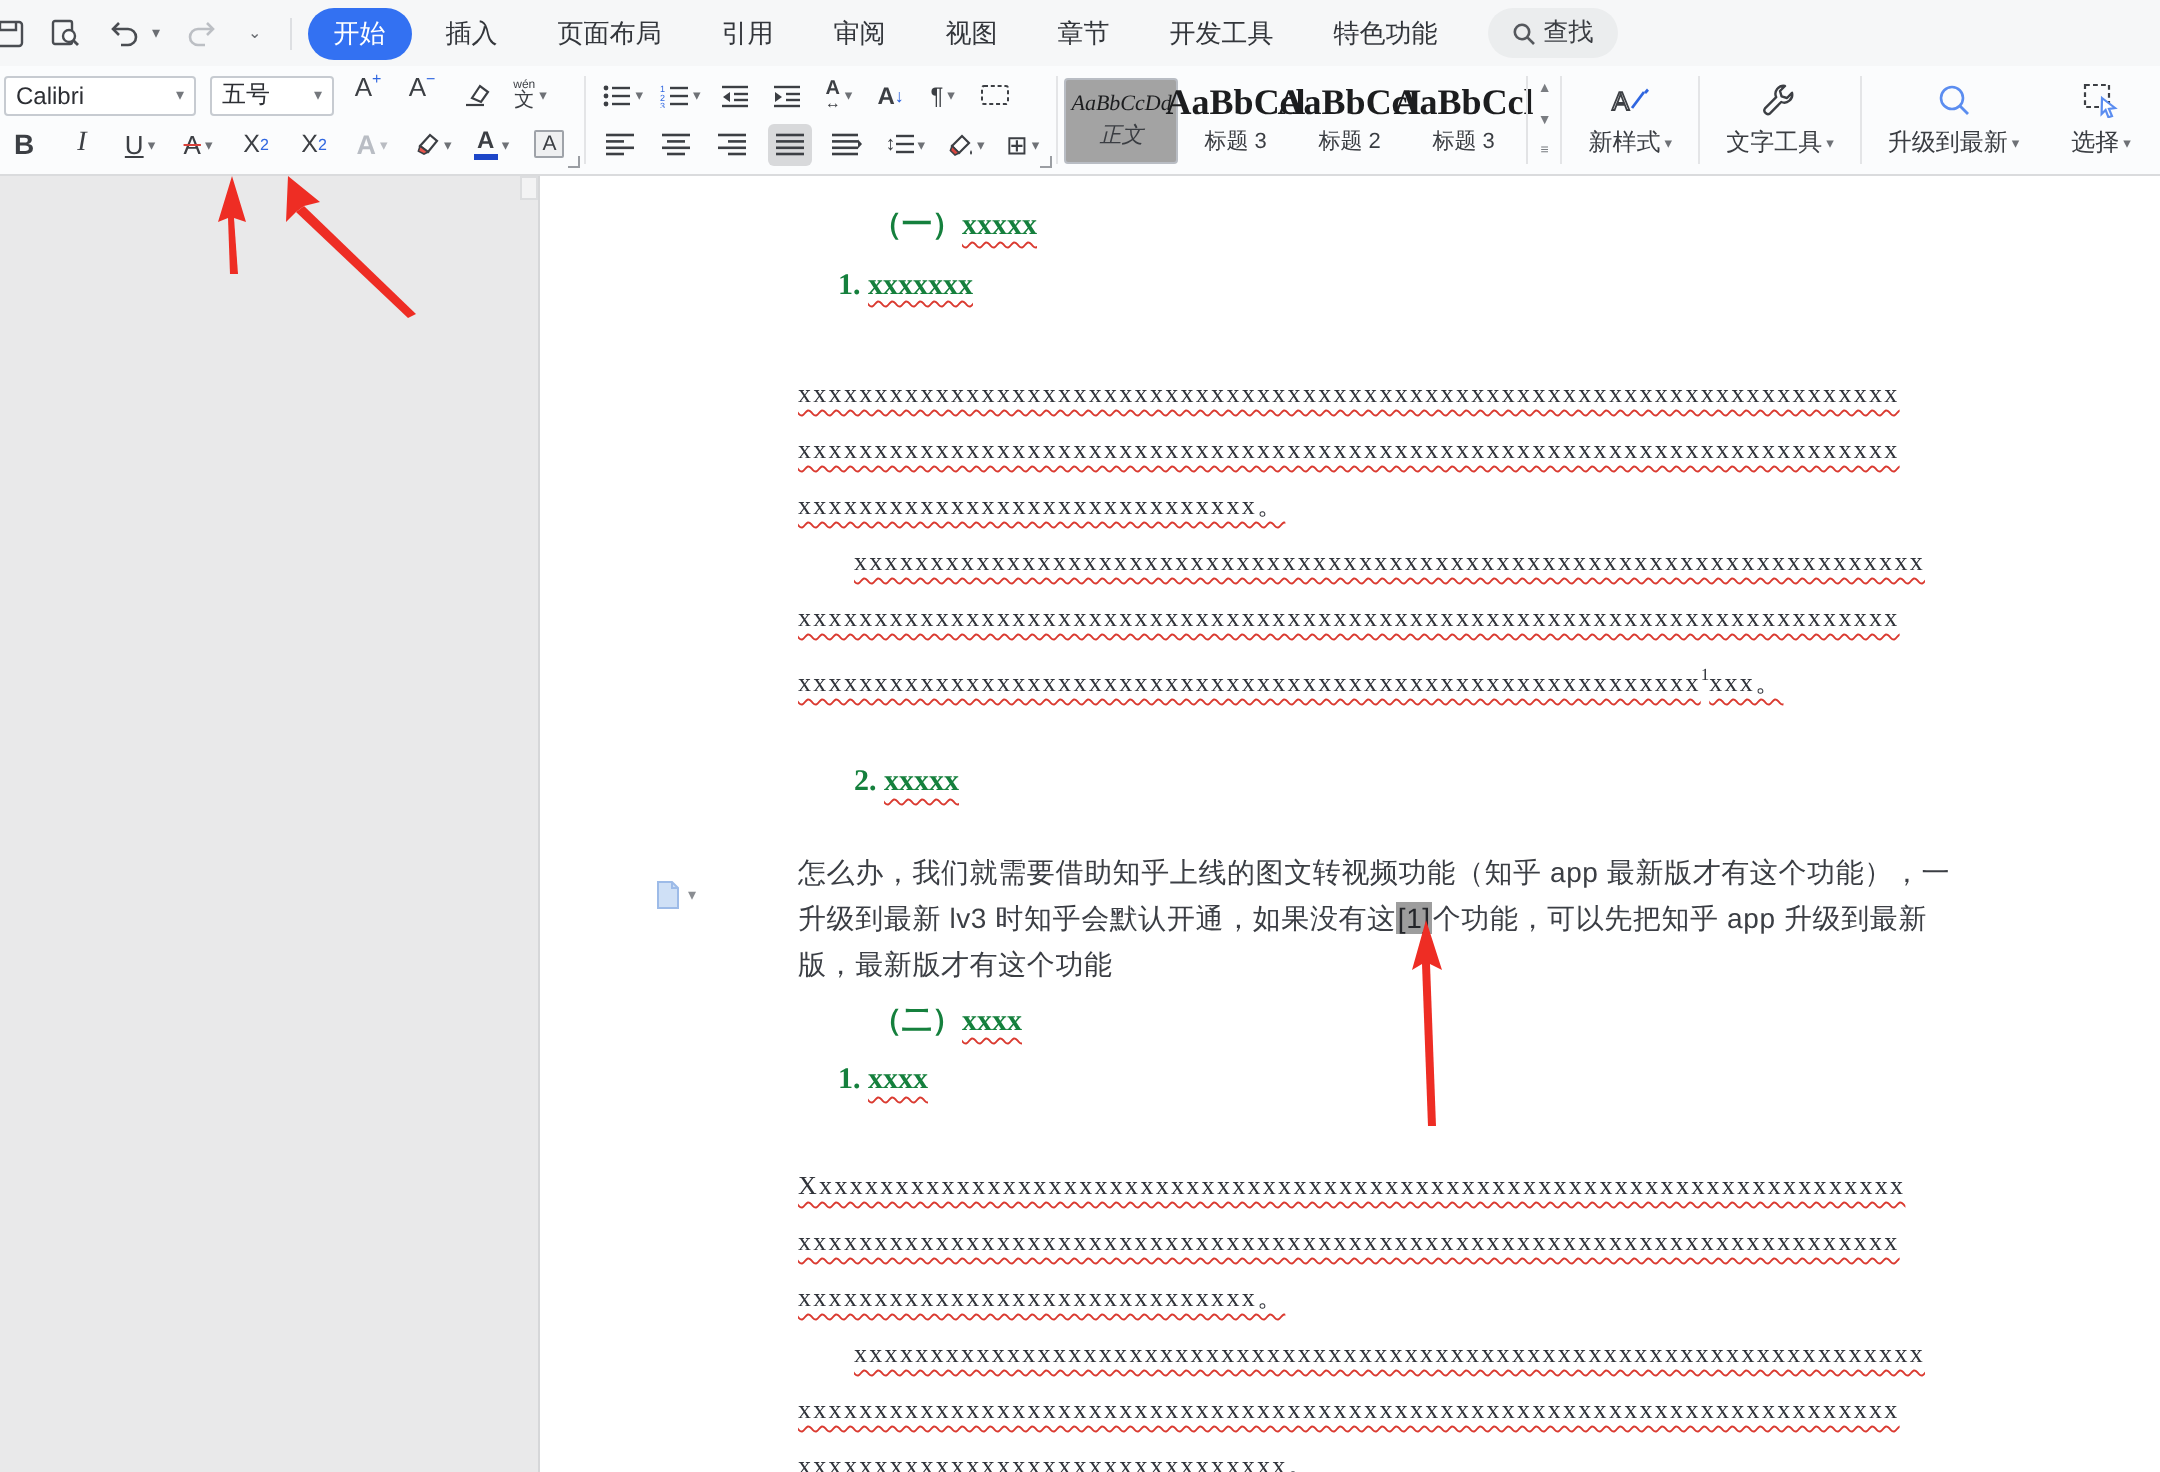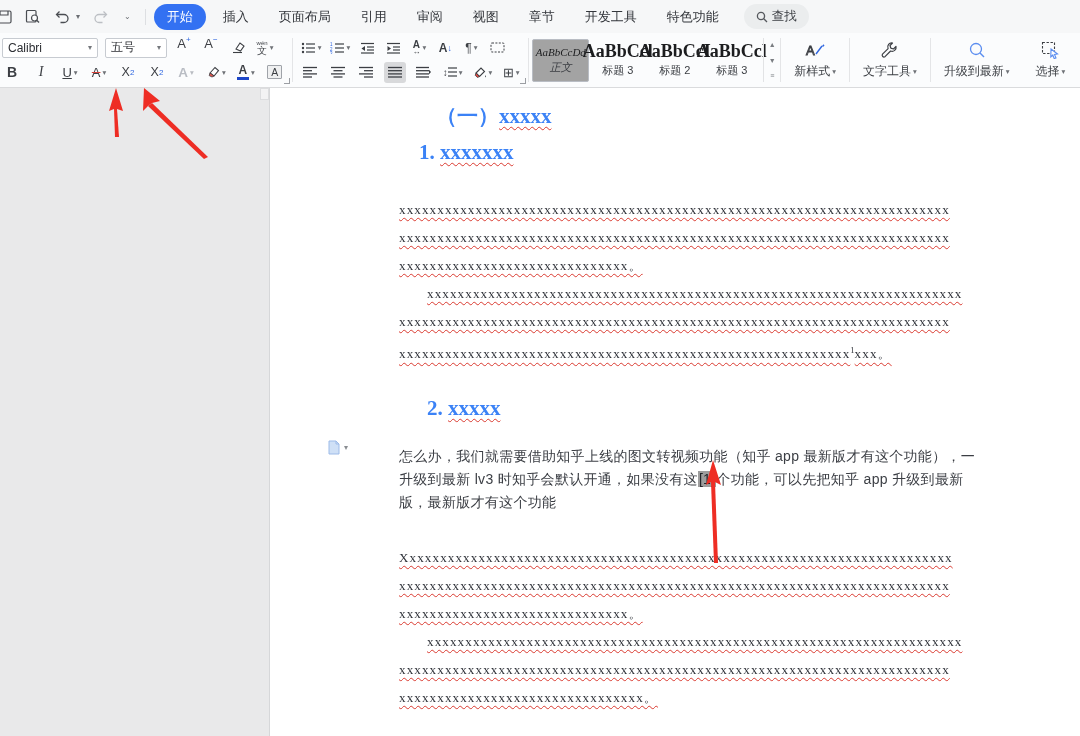--- a/index.html
+++ b/index.html
@@ -67,21 +67,21 @@
   .content{display:flex;height:648px;position:relative;}
   .navpane{width:270px;background:#e9e9ea;border-right:1px solid #d6d7d9;position:relative;}
   .navpane .scrollnub{position:absolute;top:0;right:0;width:9px;height:12px;background:#f3f3f4;border:1px solid #dcdddf;}
   .docarea{flex:1;background:#fff;position:relative;padding:10px 108px 0 129px;overflow:hidden;}
   .xline{font-family:Liberation Serif, serif;font-size:13px;letter-spacing:1.15px;line-height:28px;
     color:#30333a;white-space:nowrap;}
   .wavy{text-decoration-line:underline;text-decoration-style:wavy;text-decoration-color:#da3a30;
     text-decoration-thickness:1px;text-underline-offset:3px;}
   .indent2{padding-left:28px;}
   .xline sup{font-size:8.5px;letter-spacing:0;}
-  .hd{font-family:"Liberation Serif",serif;font-weight:bold;font-size:21px;color:#3b82f6;line-height:1.1;white-space:nowrap;}
+  .hd{font-family:"Liberation Serif",serif;font-weight:bold;font-size:15px;color:#15803d;line-height:1.1;white-space:nowrap;}
   .zhline{font-size:14px;line-height:23px;color:#3b3e44;white-space:nowrap;letter-spacing:0.3px;}
   .mark1{background:#9d9d9d;color:#232529;padding:0 1px;}
   .marginwidget{position:absolute;left:57px;top:352px;display:flex;align-items:center;gap:3px;}
   .marginwidget .caret{font-size:8px;color:#8a8d92;}
   .annot{position:absolute;pointer-events:none;}
 </style>
 </head>
 <body>
 
 <div class="menubar">
@@ -452,20 +452,26 @@
     </div>
 
     <div style="margin-top:25px">
       <div class="zhline">怎么办，我们就需要借助知乎上线的图文转视频功能（知乎 app 最新版才有这个功能），一</div>
       <div class="zhline">
         <span>升级到最新 lv3 时知乎会默认开通，如果没有这</span><span class="mark1">[1]</span><span>个功能，可以先把知乎 app 升级到最新</span>
       </div>
       <div class="zhline">版，最新版才有这个功能</div>
     </div>
 
+    <div class="hd" style="margin:9px 0 0 37px">
+      <span>（二）</span><span class="wavy">xxxx</span>
+    </div>
+    <div class="hd" style="margin:13px 0 0 20px">
+      <span>1.</span>&nbsp;<span class="wavy">xxxx</span>
+    </div>
 
     <div style="margin-top:30px">
       <div class="xline"><span class="wavy">Xxxxxxxxxxxxxxxxxxxxxxxxxxxxxxxxxxxxxxxxxxxxxxxxxxxxxxxxxxxxxxxxxxxxxxxx</span></div>
       <div class="xline"><span class="wavy">xxxxxxxxxxxxxxxxxxxxxxxxxxxxxxxxxxxxxxxxxxxxxxxxxxxxxxxxxxxxxxxxxxxxxxxx</span></div>
       <div class="xline"><span class="wavy">xxxxxxxxxxxxxxxxxxxxxxxxxxxxxx。</span></div>
     </div>
 
     <div>
       <div class="xline indent2"><span class="wavy">xxxxxxxxxxxxxxxxxxxxxxxxxxxxxxxxxxxxxxxxxxxxxxxxxxxxxxxxxxxxxxxxxxxxxx</span></div>
       <div class="xline"><span class="wavy">xxxxxxxxxxxxxxxxxxxxxxxxxxxxxxxxxxxxxxxxxxxxxxxxxxxxxxxxxxxxxxxxxxxxxxxx</span></div>

